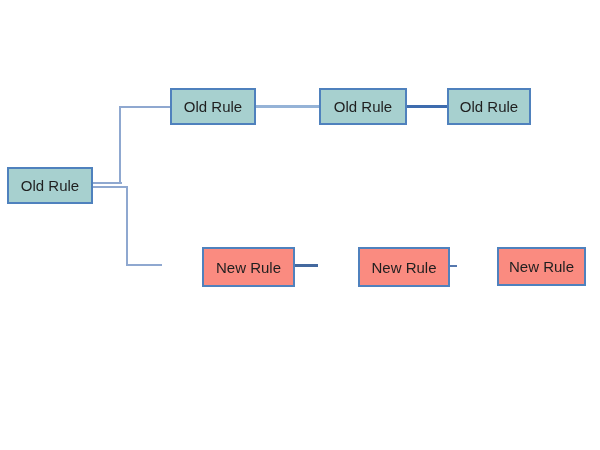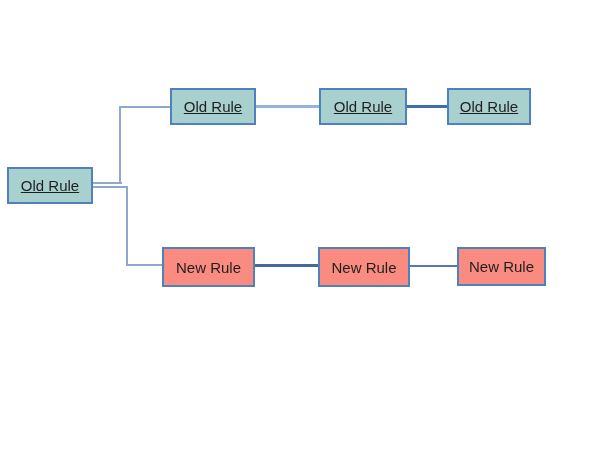--- a/index.html
+++ b/index.html
@@ -19,22 +19,22 @@
     position: absolute;
     box-sizing: border-box;
     border: 2px solid var(--box-border, #4f81bd);
     display: flex;
     align-items: center;
     justify-content: center;
     font-size: 15px;
     color: var(--text, #1f1f1f);
     white-space: nowrap;
   }
-  .node.old { background: var(--old-fill, #a7d0cf); text-decoration: underline; }
-  .node.new { background: var(--new-fill, #fa8b80); }
+  .node.old { background: var(--old-fill, #a7d0cf); }
+  .node.new { background: var(--new-fill, #fa8b80); margin-left: 40px; }
 
   .seg { position: absolute; }
 
   
   .n-root { left: 7px;   top: 167px; width: 86px; height: 37px; }
   .n-old1 { left: 170px; top: 88px;  width: 86px; height: 37px; }
   .n-old2 { left: 319px; top: 88px;  width: 88px; height: 37px; }
   .n-old3 { left: 447px; top: 88px;  width: 84px; height: 37px; }
   .n-new1 { left: 162px; top: 247px; width: 93px; height: 40px; }
   .n-new2 { left: 318px; top: 247px; width: 92px; height: 40px; }

